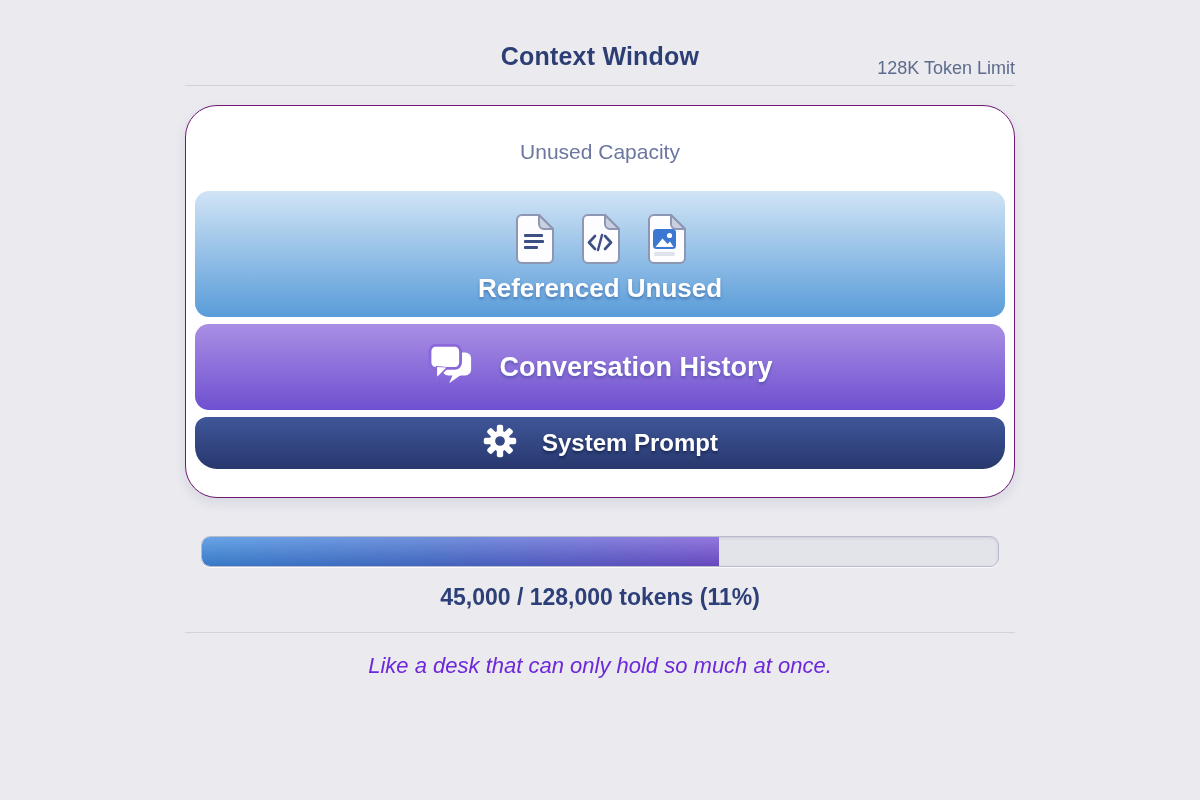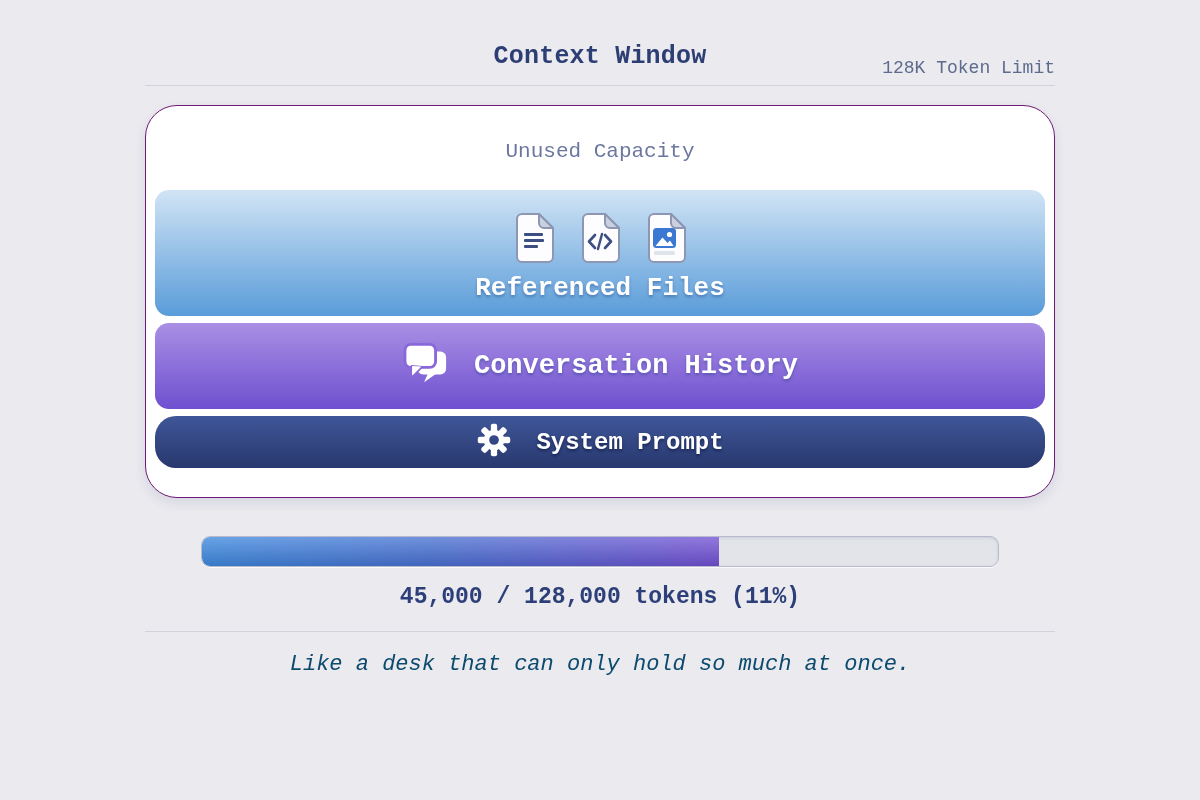--- a/index.html
+++ b/index.html
@@ -3,21 +3,21 @@
 <meta charset="utf-8">
 <style>
   * { margin:0; padding:0; box-sizing:border-box; }
   html,body { width:1200px; height:800px; }
   body {
     background:#eaeaef;
     font-family:"Liberation Sans", sans-serif;
     color:#2d3f78;
     overflow:hidden;
   }
-  .column { width:910px; margin:0 auto; position:relative;font-family:Liberation Mono, monospace; }
+  .column { width:830px; margin:0 auto; position:relative; }
 
   
   .header { margin-top:42px; position:relative; height:32px; }
   .header .title {
     text-align:center; font-size:25px; font-weight:bold; color:#2c3e73;
     letter-spacing:.2px;
   }
   .header .limit {
     position:absolute; right:0; top:16px; font-size:18px; color:#5d6b8d;
   }
@@ -54,21 +54,21 @@
     border:1px solid #b7bacd;
     box-shadow:inset 0 1px 3px rgba(60,65,110,.14), 0 1px 0 rgba(255,255,255,.8);
     overflow:hidden;
   }
   .bar-fill { height:100%; border-radius:8px 0 0 8px; }
 
   .usage { text-align:center; margin-top:17px; font-size:23px; font-weight:600; color:#2d3f78; }
 
   .caption {
     text-align:center; margin-top:20px; font-size:22px;
-    font-style:italic; color:#0c4a6e;
+    font-style:italic; color:#6d28d9;
   }
 </style>
 </head>
 <body>
 
 <div class="column">
 
   <div class="header">
     <div class="title">Context Window</div>
     <div class="limit">128K Token Limit</div>
@@ -102,37 +102,37 @@
           <svg width="40" height="50" viewBox="0 0 40 50">
             <path d="M8 1 H25 L39 15 V44 a5 5 0 0 1 -5 5 H8 a5 5 0 0 1 -5 -5 V6 a5 5 0 0 1 5 -5 Z" fill="#fdfdff" stroke="#8d96b2" stroke-width="2"></path>
             <path d="M25 1 V10 a5 5 0 0 0 5 5 H39 Z" fill="#c9d0e0" stroke="#8d96b2" stroke-width="2" stroke-linejoin="round"></path>
             <rect x="7" y="15" width="23" height="20" rx="3.5" fill="#3a78d2"></rect>
             <circle cx="23.5" cy="21.5" r="2.6" fill="#ffffff"></circle>
             <path d="M9.5 33 L16.5 24.5 L21.5 30 L24 27.5 L27.5 33 Z" fill="#ffffff"></path>
             <rect x="8" y="38" width="21" height="4" rx="1.5" fill="#dfe3ec"></rect>
           </svg>
         </span>
       </div>
-      <div class="band-label">Referenced Files</div>
+      <div class="band-label">Referenced Unused</div>
     </div>
 
     <div class="band band-convo" style="background: linear-gradient(rgb(169, 143, 228), rgb(111, 80, 208));">
       <span>
         <svg width="48" height="44" viewBox="0 0 50 46">
           <rect x="16" y="10" width="30" height="24" rx="6" fill="#ffffff"></rect>
           <path d="M27 33 L23 42 L36 33 Z" fill="#ffffff"></path>
           <rect x="3" y="2.5" width="32" height="24" rx="6" fill="#ffffff" stroke="#8a68d9" stroke-width="3"></rect>
           <path d="M10 25 L10 37 L21 26 Z" fill="#ffffff" stroke="#8a68d9" stroke-width="2" stroke-linejoin="round"></path>
           <path d="M10.5 25 L10.5 35 L20 25.5 Z" fill="#ffffff"></path>
         </svg>
       </span>
       <div class="band-label">Conversation History</div>
     </div>
 
-    <div class="band band-system" style="background: linear-gradient(rgb(63, 86, 152), rgb(40, 56, 110)); border-radius: 21px;">
+    <div class="band band-system" style="background: linear-gradient(rgb(63, 86, 152), rgb(40, 56, 110));">
       <span>
         <svg width="36" height="36" viewBox="0 0 40 40">
           <g fill="#ffffff">
             <rect x="16.5" y="2" width="7" height="9" rx="2.2"></rect>
             <rect x="16.5" y="2" width="7" height="9" rx="2.2" transform="rotate(45 20 20)"></rect>
             <rect x="16.5" y="2" width="7" height="9" rx="2.2" transform="rotate(90 20 20)"></rect>
             <rect x="16.5" y="2" width="7" height="9" rx="2.2" transform="rotate(135 20 20)"></rect>
             <rect x="16.5" y="2" width="7" height="9" rx="2.2" transform="rotate(180 20 20)"></rect>
             <rect x="16.5" y="2" width="7" height="9" rx="2.2" transform="rotate(225 20 20)"></rect>
             <rect x="16.5" y="2" width="7" height="9" rx="2.2" transform="rotate(270 20 20)"></rect>

